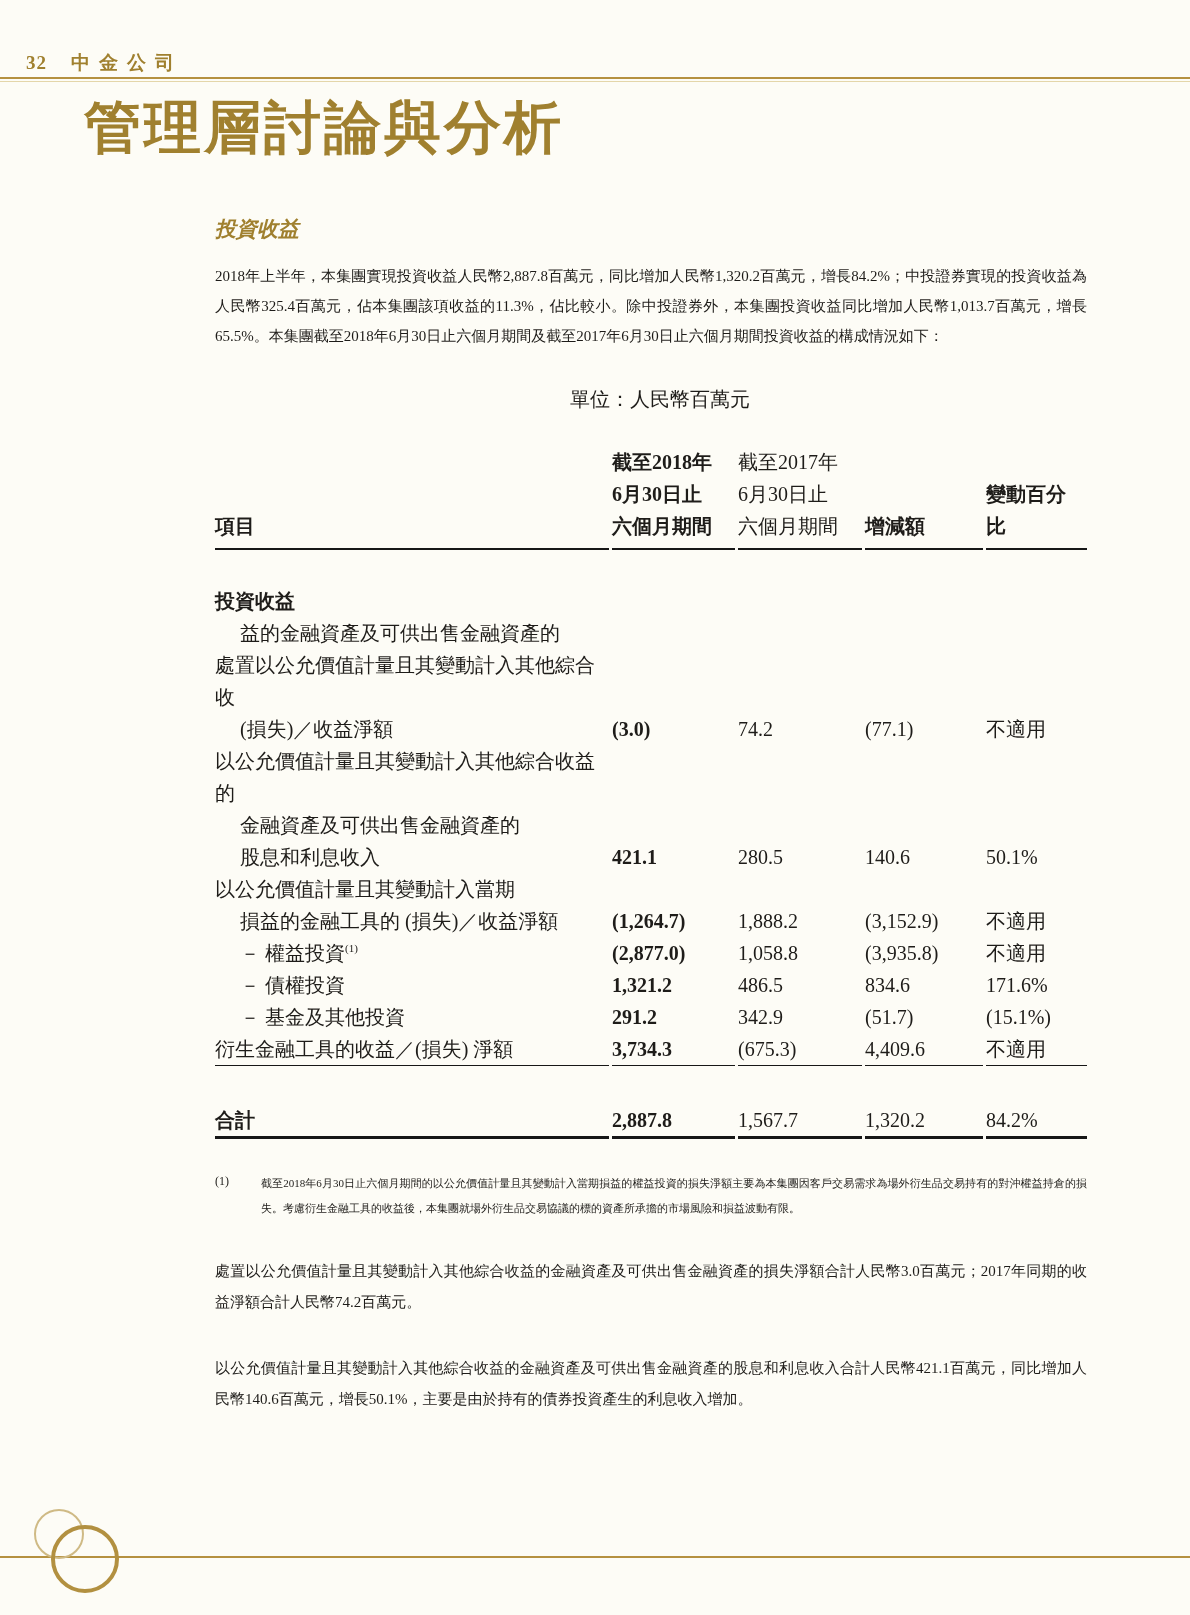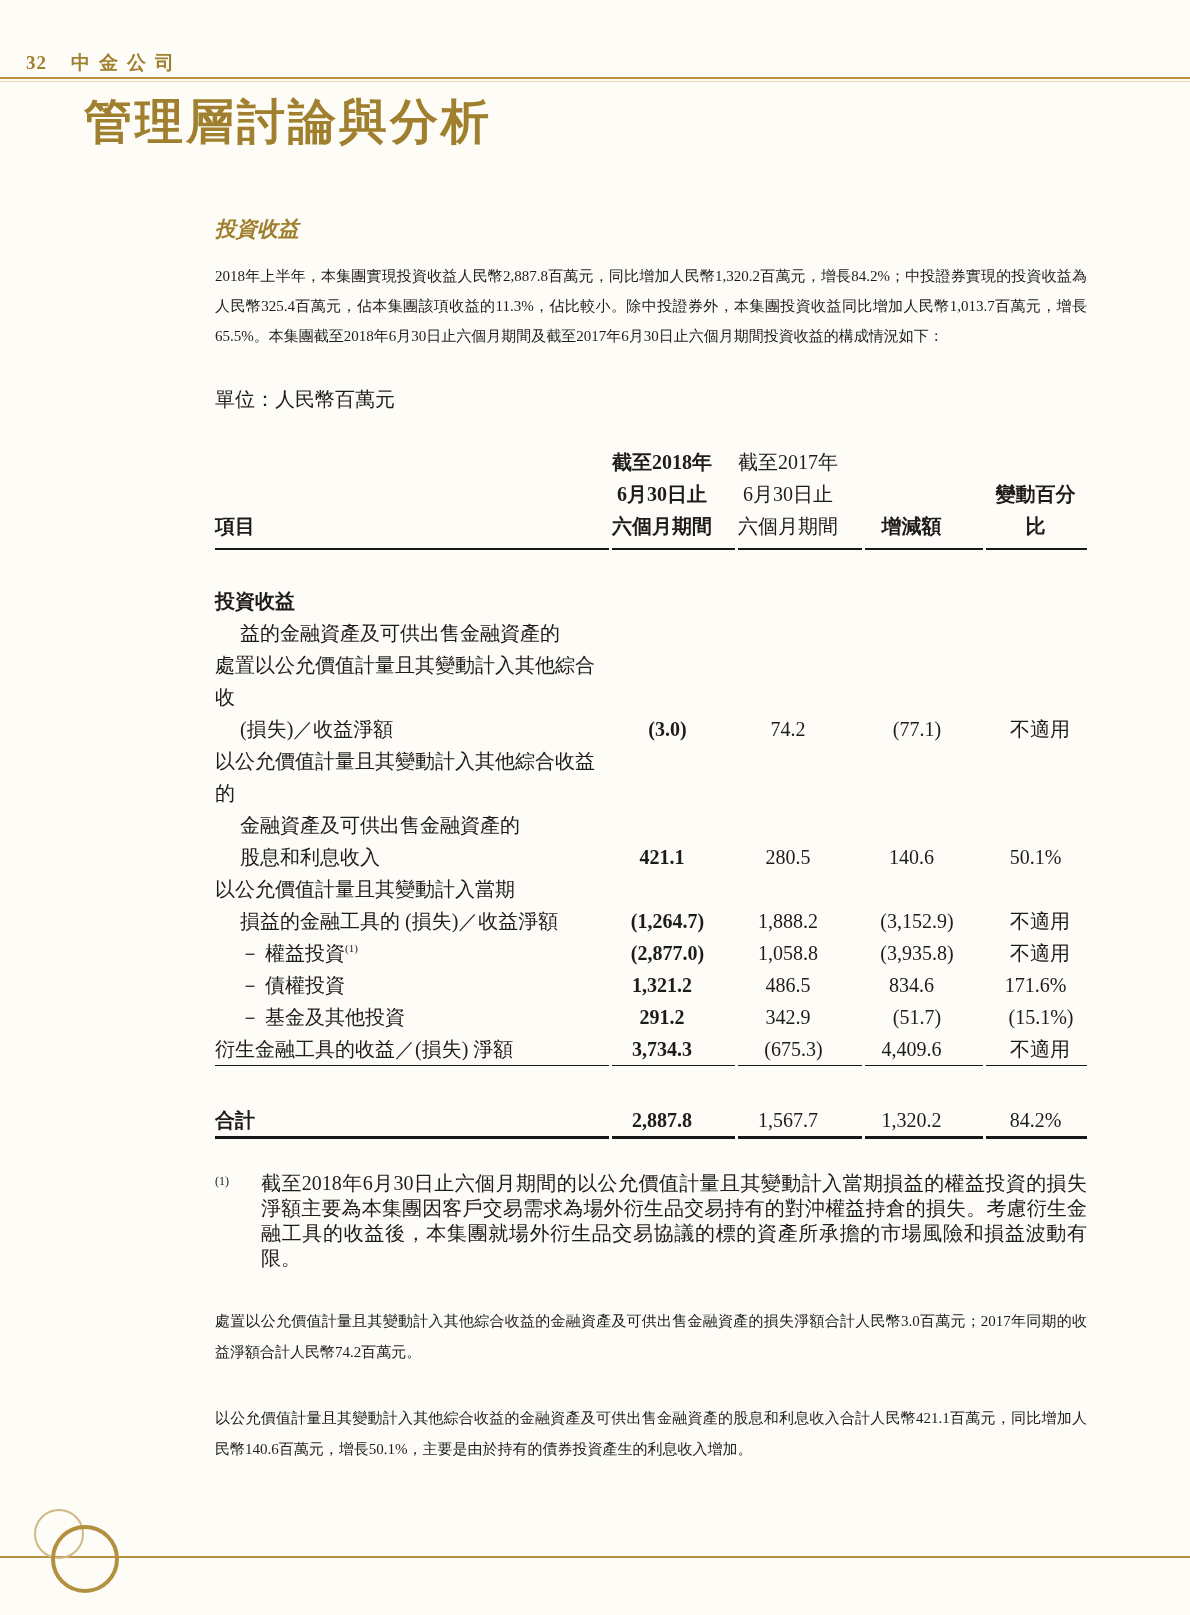--- a/index.html
+++ b/index.html
@@ -7,32 +7,32 @@
   .page{position:relative;width:1190px;height:1615px;background:#fdfcf6;
         font-family:"Liberation Serif","DejaVu Serif",serif;color:#1e1c19;overflow:hidden}
 
   
   .pagehead{position:absolute;left:26px;top:50px;font-weight:bold;font-size:19px;color:var(--gold,#a0802f)}
   .pagenum{margin-right:24px;letter-spacing:1px}
   .brand{letter-spacing:9px}
   .rule1{position:absolute;left:0;right:0;top:77px;height:2px;background:var(--gold-rule,#b59140)}
   .rule2{position:absolute;left:0;right:0;top:81px;height:1px;background:#e4d6aa}
 
-  .title{position:absolute;left:84px;top:90px;font-size:48px;font-weight:bold;
+  .title{position:absolute;left:84px;top:90px;font-size:57px;font-weight:bold;
          color:var(--gold,#a0802f);letter-spacing:3px}
 
   .content{position:absolute;left:215px;top:0;width:872px;display:flex;flex-direction:column}
   .sect{margin-top:214px;font-size:21px;line-height:30px;font-weight:bold;font-style:italic;color:var(--gold,#a0802f)}
   .body{font-size:15px;line-height:30px;text-align:justify;margin-top:17px}
-  .unit{margin-top:33px;font-size:20px;line-height:30px;text-align:left;margin-right:-18px}
+  .unit{margin-top:33px;font-size:20px;line-height:30px;text-align:center;margin-right:-18px}
 
   
   .trow{display:flex;align-items:flex-end}
   .lbl{flex:1;min-width:0}
-  .c{text-align:center;flex:none}
+  .c{text-align:left;flex:none}
   .c1{width:123px;padding-right:23px;margin-left:3px}
   .c2{width:124px;padding-right:24px;margin-left:3px}
   .c3{width:118px;padding-right:25px;margin-left:3px}
   .c4{width:101px;padding-right:2px;margin-left:3px}
   .thead{margin-top:32px;font-size:20px}
   .thead .lbl,.thead .c{border-bottom:2.5px solid #171717;padding-bottom:6px}
   .thead .hl{line-height:32px}
   .tbody{margin-top:35px;font-size:20px}
   .tbody .lline,.tbody .num,.tbody .vcell{line-height:32px;display:block}
   .lline.ind{padding-left:25px}
@@ -41,21 +41,21 @@
   .num.cjk{margin-right:-9px}
   sup{font-size:11px;vertical-align:super;line-height:0}
   .trule{display:flex}
   .trule .seg{border-top:1.5px solid #171717;height:0}
   .trule.thick .seg{border-top:3px solid #171717}
   .trule.thin{margin-bottom:38px}
 
   
   .footnote{display:flex;margin-top:32px}
   .fmark{width:46px;font-size:12px;padding-top:3px}
-  .ftext{flex:1;font-size:20px;line-height:25px;text-align:justify}
+  .ftext{flex:1;font-size:11px;line-height:25px;text-align:justify}
   .p23{margin-top:35px;line-height:31px}
 
   
   .deco-line{position:absolute;left:0;right:0;top:1556px;height:2px;background:var(--gold-rule,#b59140)}
   .circle{position:absolute;border-radius:50%}
   .circle.small{left:34px;top:1509px;width:50px;height:50px;border:2px solid #cfba85}
   .circle.large{left:51px;top:1525px;width:68px;height:68px;border:4px solid #b29040}
 </style>
 </head>
 <body>

